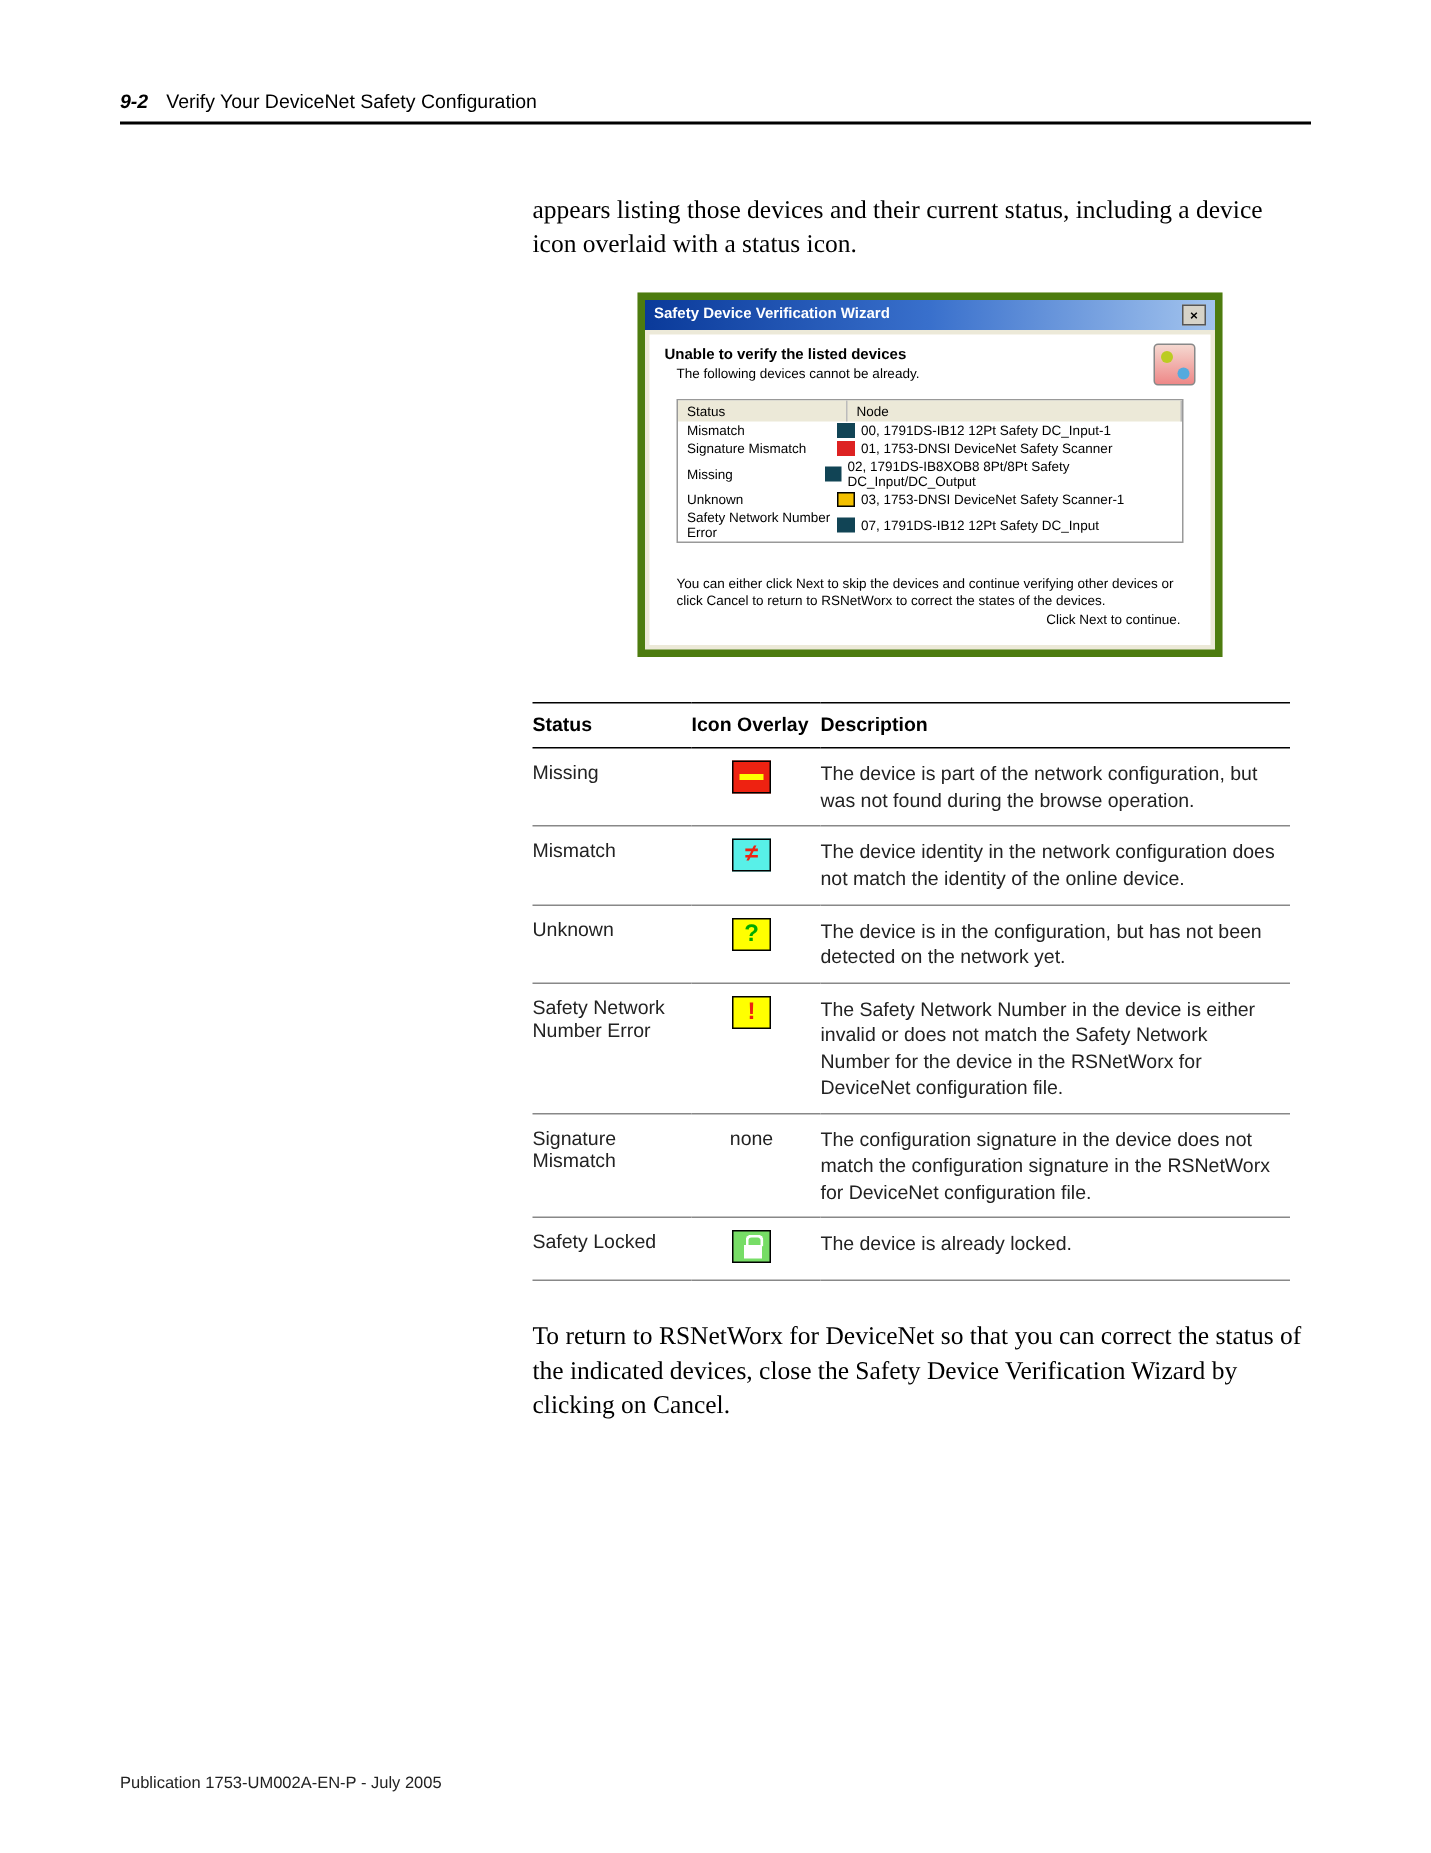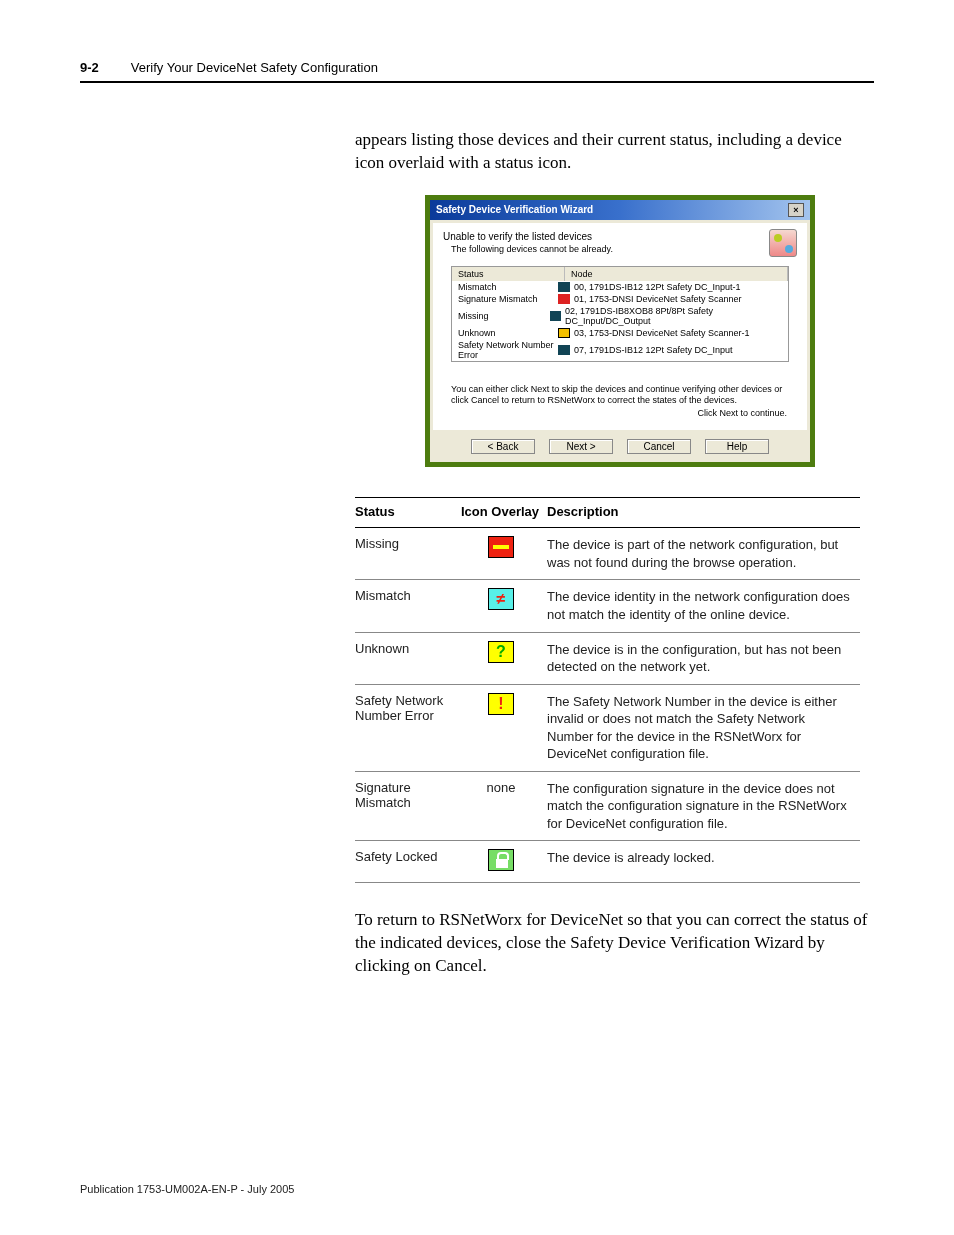--- a/index.html
+++ b/index.html
@@ -18,21 +18,22 @@
   }
   .header-row {
     display: flex;
     align-items: baseline;
     font-family: Arial, Helvetica, sans-serif;
     font-size: 13px;
     margin-bottom: 6px;
   }
   .header-pg {
     font-weight: bold;
-    margin-right: 32px;
+    margin-right: 12px;
+    font-style: italic;
   }
   .hr {
     border: none;
     border-top: 2px solid #000;
     margin: 0 0 46px 0;
   }
   .body-col {
     margin-left: 275px;
   }
   .body-para {
@@ -67,21 +68,21 @@
     text-align:center;
     line-height:12px;
     border:1px solid #555;
     font-size:9px;
   }
   .dialog-inner {
     background:#fff;
     margin:3px;
     padding:8px 10px 6px 10px;
   }
-  .dialog-sub1 { font-weight:normal; font-size:10px; }
+  .dialog-sub1 { font-weight:bold; font-size:10px; }
   .dialog-sub2 { font-size:9px; margin:2px 0 12px 8px; }
   .dialog-bigicon {
     float:right;
     width:26px;height:26px;
     border:1px solid #888;
     background:linear-gradient(#f5d8d0,#e88);
     border-radius:3px;
     margin-top:-2px;
     position:relative;
   }
@@ -259,26 +260,20 @@
                 <span class="s">Safety Network Number Error</span>
                 <span class="ic ic-drk"></span>
                 <span>07, 1791DS-IB12 12Pt Safety DC_Input</span>
               </div>
             </div>
         </div>
 
         <div class="dialog-foot-text">You can either click Next to skip the devices and continue verifying other devices or click Cancel to return to RSNetWorx to correct the states of the devices.</div>
         <div class="dialog-foot-text2">Click Next to continue.</div>
       </div>
-      <div class="dialog-btnrow">
-        <div class="dialog-btn">&lt; Back</div>
-        <div class="dialog-btn">Next &gt;</div>
-        <div class="dialog-btn">Cancel</div>
-        <div class="dialog-btn">Help</div>
-      </div>
     </div>
 
     <table class="status-table">
       <thead>
         <tr>
           <th>Status</th>
           <th>Icon Overlay</th>
           <th>Description</th>
         </tr>
       </thead>

